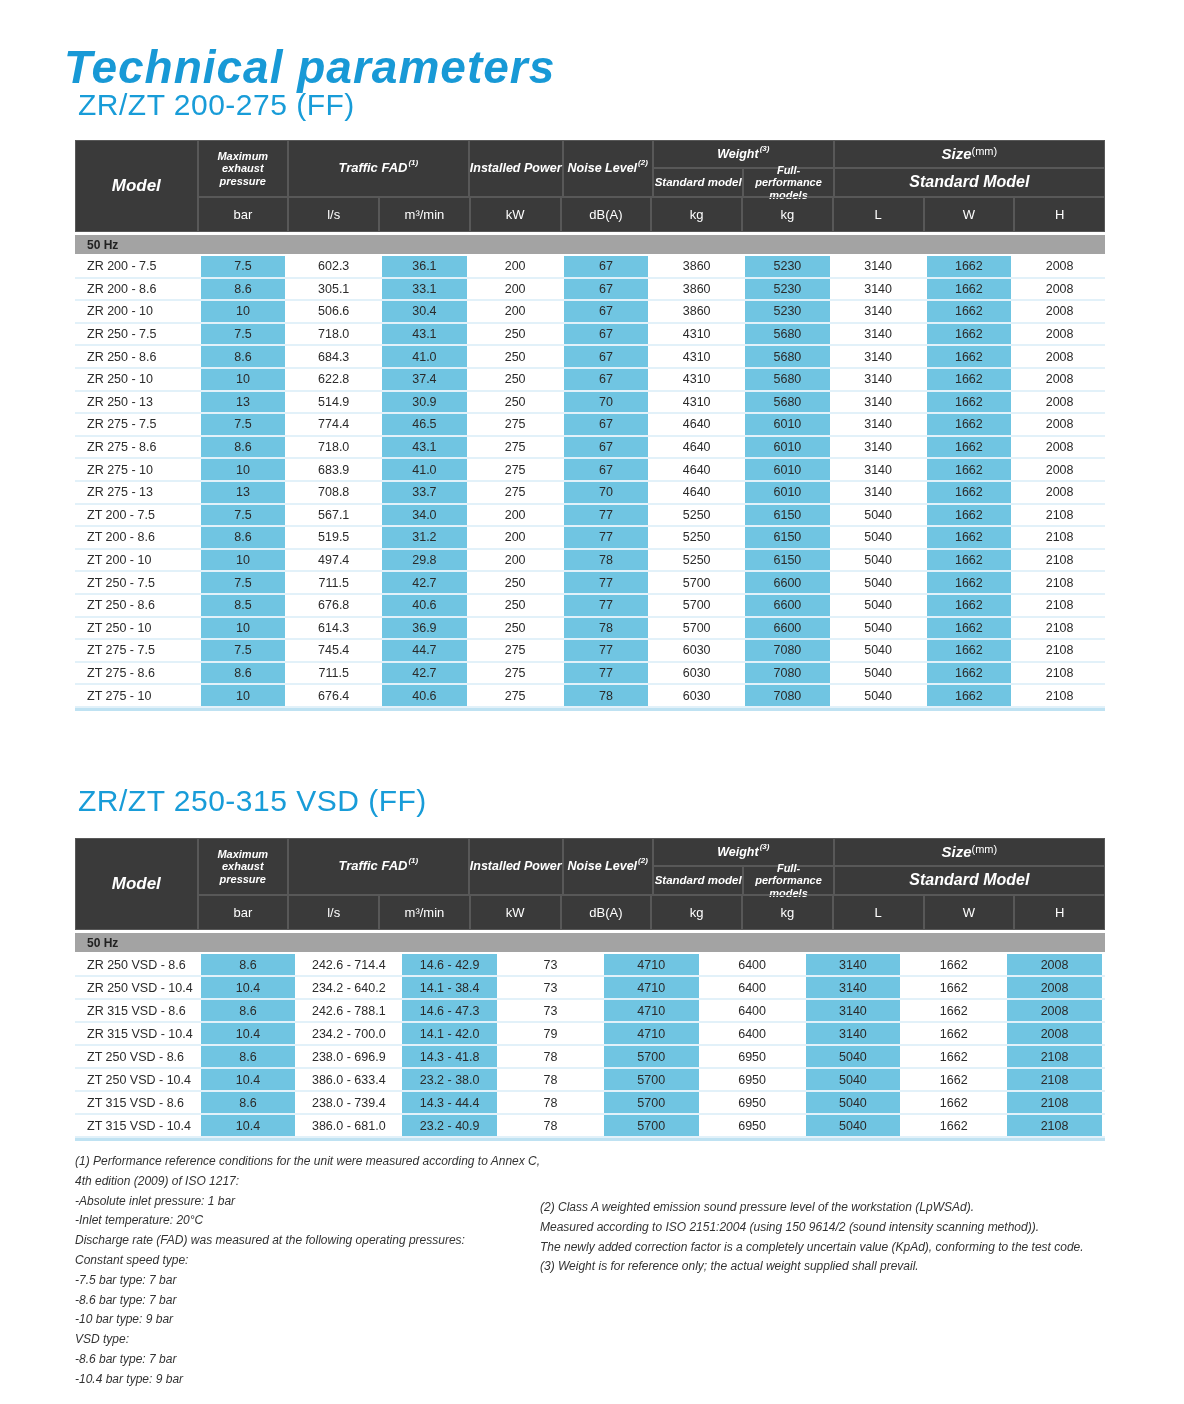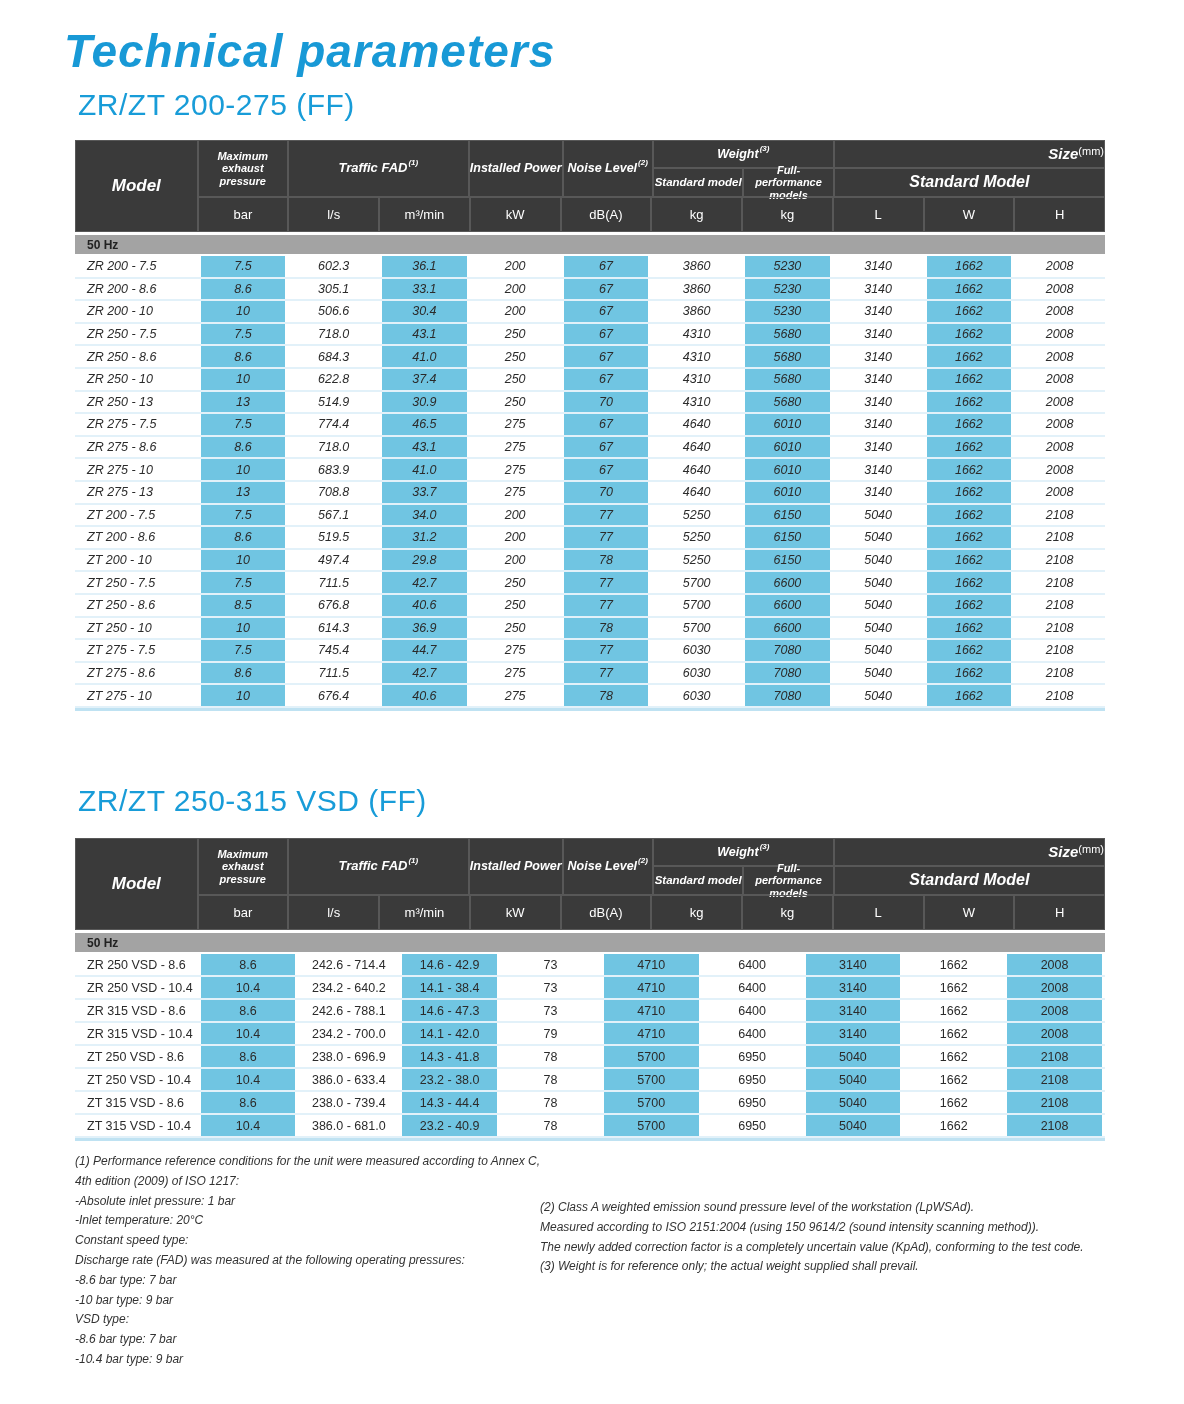--- a/index.html
+++ b/index.html
@@ -2,21 +2,21 @@
 <html><head>
 <meta charset="utf-8">
 <style>
   * { margin:0; padding:0; box-sizing:border-box; }
   html,body { background:#fff; }
   body {
     width:1184px; height:1404px; position:relative;
     font-family:"Liberation Sans", sans-serif; color:#262626;
   }
   .page-title {
-    position:absolute; left:64px; top:24px;
+    position:absolute; left:64px; top:40px;
     font-size:46px; font-weight:bold; font-style:italic;
     color:#1899d6; letter-spacing:1px;
   }
   .section-title { position:absolute; font-size:30px; color:#189cd8; letter-spacing:0.5px; }
   #sub1 { left:78px; top:88px; }
   #sub2 { left:78px; top:784px; }
 
   .tablewrap { position:absolute; left:75px; width:1030px; }
   #table1 { top:140px; }
   #table2 { top:838px; }
@@ -31,42 +31,42 @@
     border:1px solid #585858; display:flex; flex-direction:column;
     align-items:center; justify-content:center; text-align:center;
     font-style:italic; line-height:1.15; overflow:visible;
   }
   .h-model   { grid-area:1/1/4/2; font-size:17px; font-weight:bold; }
   .h-maxp    { grid-area:1/2/3/3; font-size:11px; font-weight:bold; padding:8px 4px; }
   .h-fad     { grid-area:1/3/3/5; font-size:13px; font-weight:bold; }
   .h-power   { grid-area:1/5/3/6; font-size:12.5px; font-weight:bold; white-space:nowrap; }
   .h-noise   { grid-area:1/6/3/7; font-size:12.5px; font-weight:bold; white-space:nowrap; }
   .h-weight  { grid-area:1/7/2/9; font-size:12.5px; font-weight:bold; }
-  .h-size    { grid-area:1/9/2/12; font-size:15px; font-weight:bold;align-items:flex-end; }
+  .h-size    { grid-area:1/9/2/12; font-size:15px; font-weight:bold; }
   .h-wstd    { grid-area:2/7/3/8; font-size:11.5px; font-weight:bold; white-space:nowrap; }
   .h-wfull   { grid-area:2/8/3/9; font-size:11px; font-weight:bold; padding:11px 2px; }
   .h-sizestd { grid-area:2/9/3/12; font-size:16px; font-weight:bold; }
   .h-units   { grid-area:3/2/4/12; display:grid; grid-template-columns:repeat(10,1fr); }
   .ucell {
     border:1px solid #585858; display:flex; align-items:center; justify-content:center;
     font-size:13px; color:#fff; font-style:normal;
   }
   .hcell sup { font-size:8px; font-style:italic; margin-left:1px; transform:translateY(-3px); }
   .size-unit { font-size:11px; font-weight:normal; font-style:normal; }
   .h-fad .lbl-row, .h-weight .lbl-row, .h-size .lbl-row, .h-noise .lbl-row { display:flex; align-items:flex-start; }
 
   
   .tbody { margin-top:3px; border-bottom:3px solid #bfe2f2; }
   .band {
     height:21px; background:#a3a3a3; display:flex; align-items:center;
     padding-left:12px; font-size:12px; font-weight:bold; color:#222;
     border-bottom:2px solid #fff;
   }
   .trow { display:grid; height:22.6px; border-bottom:2px solid #e2f1f9; }
-  #table1 .trow { grid-template-columns:11.9% repeat(10,1fr);font-style:italic; }
+  #table1 .trow { grid-template-columns:11.9% repeat(10,1fr); }
   #table2 .trow { grid-template-columns:11.9% repeat(9,1fr); }
   #table2 .trow { height:23px; }
   .cell {
     display:flex; align-items:center; justify-content:center;
     font-size:12.5px; color:#2b2b2b; background:#fff;
   }
   .model-cell { justify-content:flex-start; padding-left:12px; }
   .hl { background:#70c5e2; border-left:3px solid #fff; border-right:3px solid #fff; }
 
   
@@ -535,22 +535,23 @@
         <div class="cell">1662</div>
         <div class="cell hl">2108</div>
       </div>
     </div>
 </div>
 
 <div class="notes-left">
     <div class="note-line">(1) Performance reference conditions for the unit were measured according to Annex C, 4th edition (2009) of ISO 1217:</div>
     <div class="note-line">-Absolute inlet pressure: 1 bar</div>
     <div class="note-line">-Inlet temperature: 20°C</div>
+    <div class="note-line">Discharge rate (FAD) was measured at the following operating pressures:</div>
     <div class="note-line">Constant speed type:</div>
-    <div class="note-line">Discharge rate (FAD) was measured at the following operating pressures:</div>
+    <div class="note-line">-7.5 bar type: 7 bar</div>
     <div class="note-line">-8.6 bar type: 7 bar</div>
     <div class="note-line">-10 bar type: 9 bar</div>
     <div class="note-line">VSD type:</div>
     <div class="note-line">-8.6 bar type: 7 bar</div>
     <div class="note-line">-10.4 bar type: 9 bar</div>
   </div>
 <div class="notes-right">
     <div class="note-line">(2) Class A weighted emission sound pressure level of the workstation (LpWSAd).</div>
     <div class="note-line">Measured according to ISO 2151:2004 (using 150 9614/2 (sound intensity scanning method)).</div>
     <div class="note-line">The newly added correction factor is a completely uncertain value (KpAd), conforming to the test code.</div>

